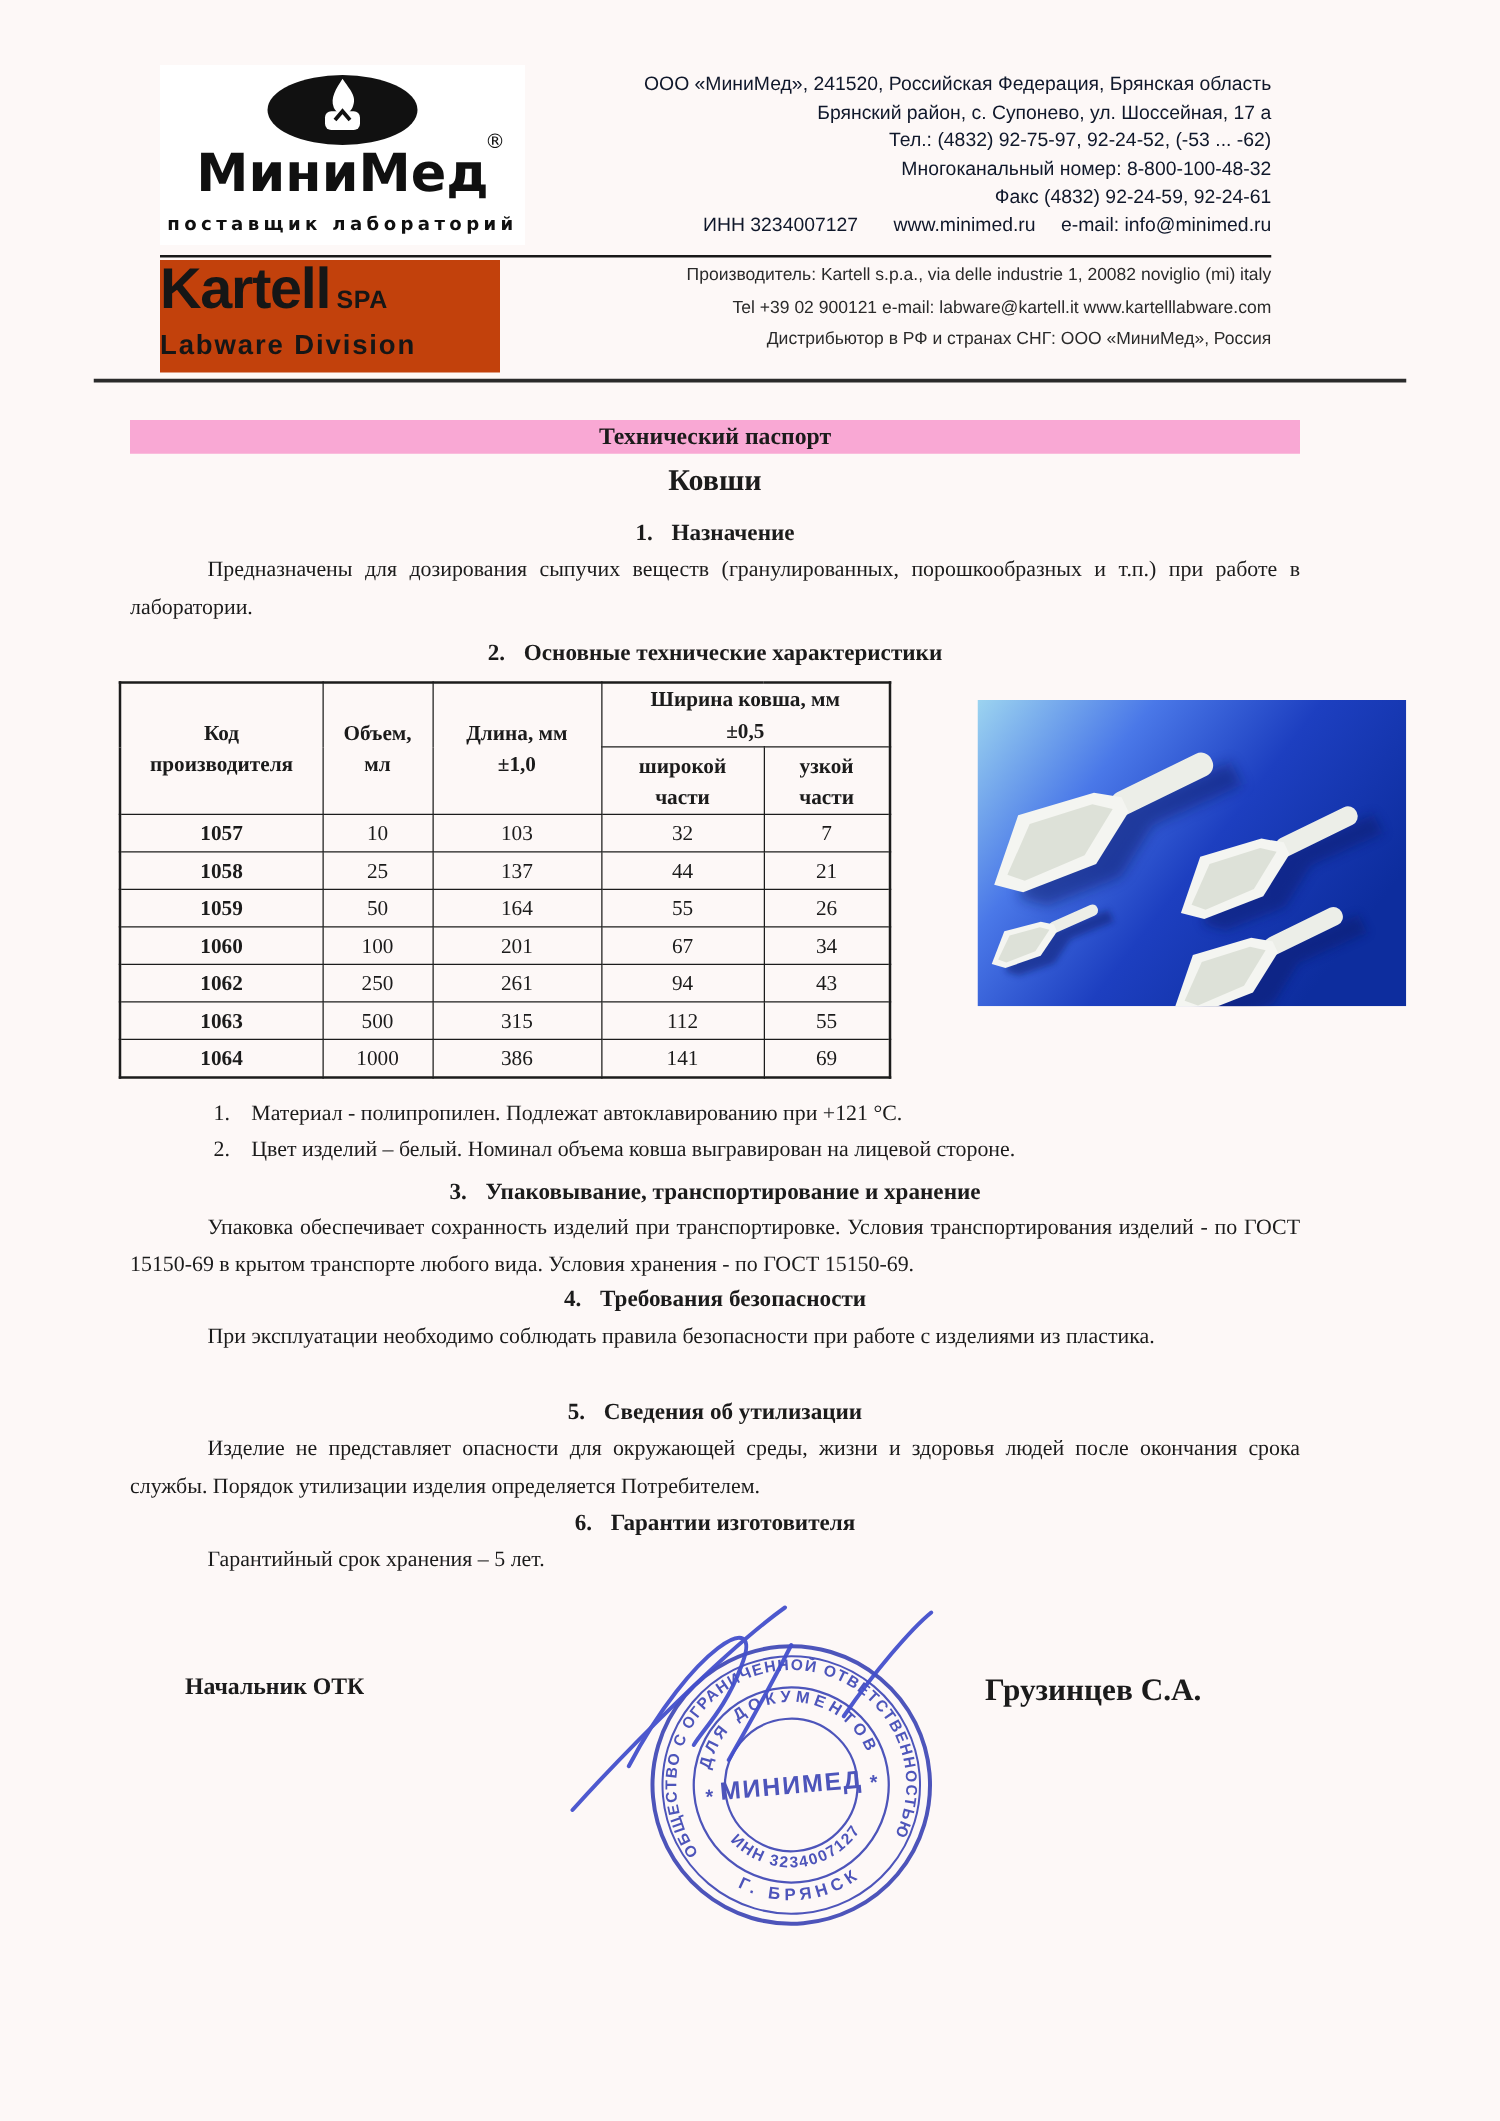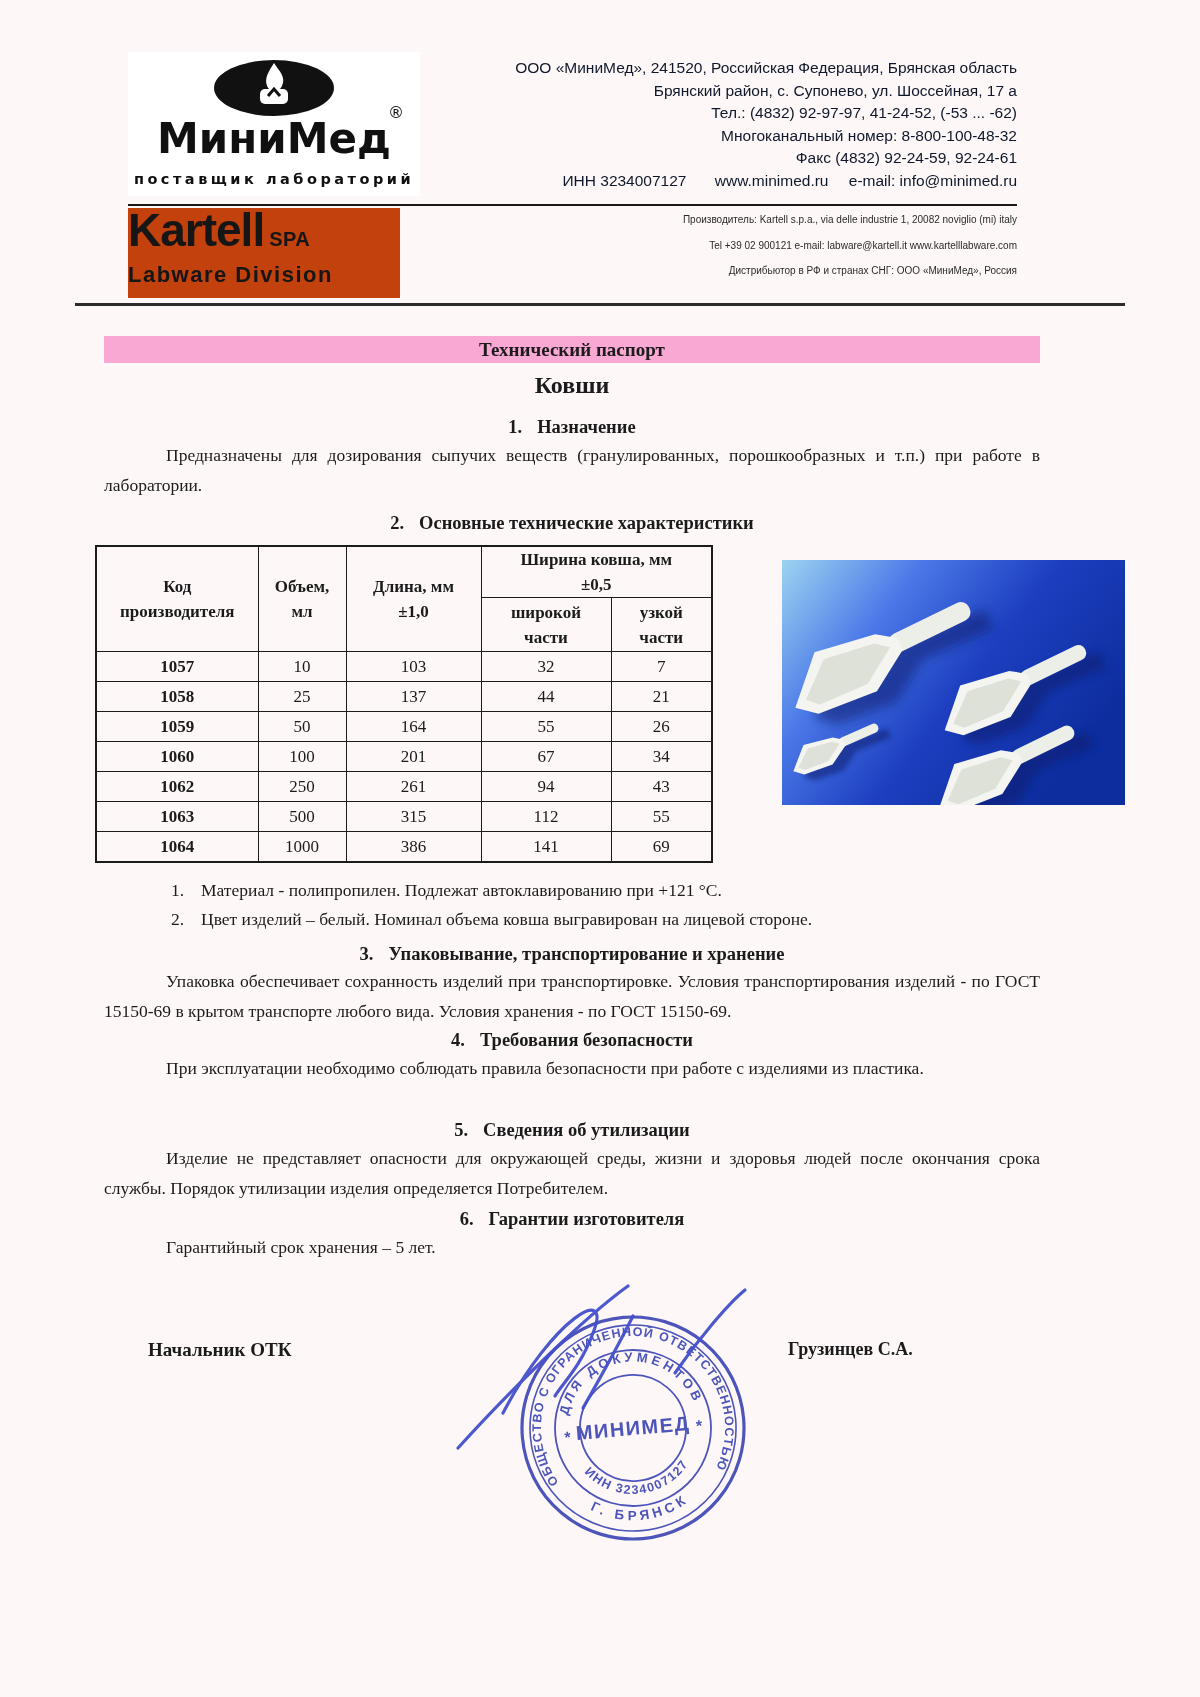--- a/index.html
+++ b/index.html
@@ -24,21 +24,21 @@
   .kartell-block {
     position:absolute; left:128px; top:208px; width:272px; height:90px; background:#c2410c;
     font-family:"Liberation Sans","DejaVu Sans",sans-serif; color:#161616;
   }
   .kartell-line1 { font-size:46px; font-weight:bold; line-height:44px; letter-spacing:-1px; }
   .kartell-spa { font-size:20px; font-weight:bold; letter-spacing:0.5px; margin-left:5px; }
   .kartell-line2 { font-size:22px; font-weight:bold; letter-spacing:1.5px; margin-top:1px; }
   .kartell-info {
     position:absolute; right:183px; top:207px; width:680px;
     text-align:right; font-family:"Liberation Sans","DejaVu Sans",sans-serif;
-    font-size:10px; line-height:25.5px; color:#2a2a2a;
+    font-size:14px; line-height:25.5px; color:#2a2a2a;
   }
   .thick-rule { position:absolute; left:75px; top:303px; width:1050px; height:2.5px; background:#2b2b2b; }
   
   .title-band {
     position:absolute; left:104px; top:336px; width:936px; height:27px; background:#f9a8d4;
     display:flex; align-items:center; justify-content:center;
     font-size:19px; font-weight:bold;
   }
   .doc-title { position:absolute; left:104px; top:372px; width:936px; text-align:center; font-size:24px; font-weight:bold; }
   .sec-head {
@@ -60,21 +60,21 @@
   .th-group { height:48px; }
   .th-sub { height:53px; }
   
   .notes { position:absolute; left:168px; top:876px; font-size:17.5px; line-height:29px; }
   .note { display:flex; gap:17px; }
   .note-num { min-width:16px; text-align:right; }
   
   .photo { position:absolute; left:782px; top:560px; width:343px; height:245px; }
   
   .sig-left  { position:absolute; left:148px; top:1339px; font-size:19px; font-weight:bold; }
-  .sig-right { position:absolute; left:788px; top:1339px; font-size:18px; font-weight:bold;text-align:center; }
+  .sig-right { position:absolute; left:788px; top:1339px; font-size:25px; font-weight:bold;text-align:center; }
   .stamp-wrap { position:absolute; left:443px; top:1278px; width:380px; height:310px; }
 </style>
 </head>
 <body>
 
 <div class="page">
 
   <div class="logo-block">
     <svg width="292" height="144" viewBox="0 0 292 144">
       <ellipse cx="146" cy="36" rx="60" ry="28" fill="#111"></ellipse>
@@ -83,21 +83,21 @@
       <path d="M140 44 l6 -7 l6 7" stroke="#111" stroke-width="3" fill="none"></path>
       <text x="146" y="101" text-anchor="middle" font-family="DejaVu Sans, Liberation Sans, sans-serif" font-size="42" font-weight="bold" fill="#101010" stroke="#ffffff" stroke-width="1.5" paint-order="stroke">МиниМед</text>
       <text x="260" y="66" font-family="DejaVu Sans, sans-serif" font-size="16" fill="#101010">®</text>
       <text x="146" y="132" text-anchor="middle" font-family="DejaVu Sans, Liberation Sans, sans-serif" font-size="14.5" font-weight="bold" letter-spacing="3.5" fill="#101010">поставщик лабораторий</text>
     </svg>
   </div>
 
   <div class="contact-block">
     <div>ООО «МиниМед», 241520, Российская Федерация, Брянская область</div>
     <div>Брянский район, с. Супонево, ул. Шоссейная, 17 а</div>
-    <div>Тел.: (4832) 92-97-97, 41-24-52, (-53 ... -62)</div>
+    <div>Тел.: (4832) 92-75-97, 92-24-52, (-53 ... -62)</div>
     <div>Многоканальный номер: 8-800-100-48-32</div>
     <div>Факс (4832) 92-24-59, 92-24-61</div>
     <div class="inn-line">
       <span>ИНН 3234007127</span>
       <span class="gap1">www.minimed.ru</span>
       <span class="gap2">e-mail: info@minimed.ru</span>
     </div>
   </div>
 
   <div class="hdr-sep"></div>

